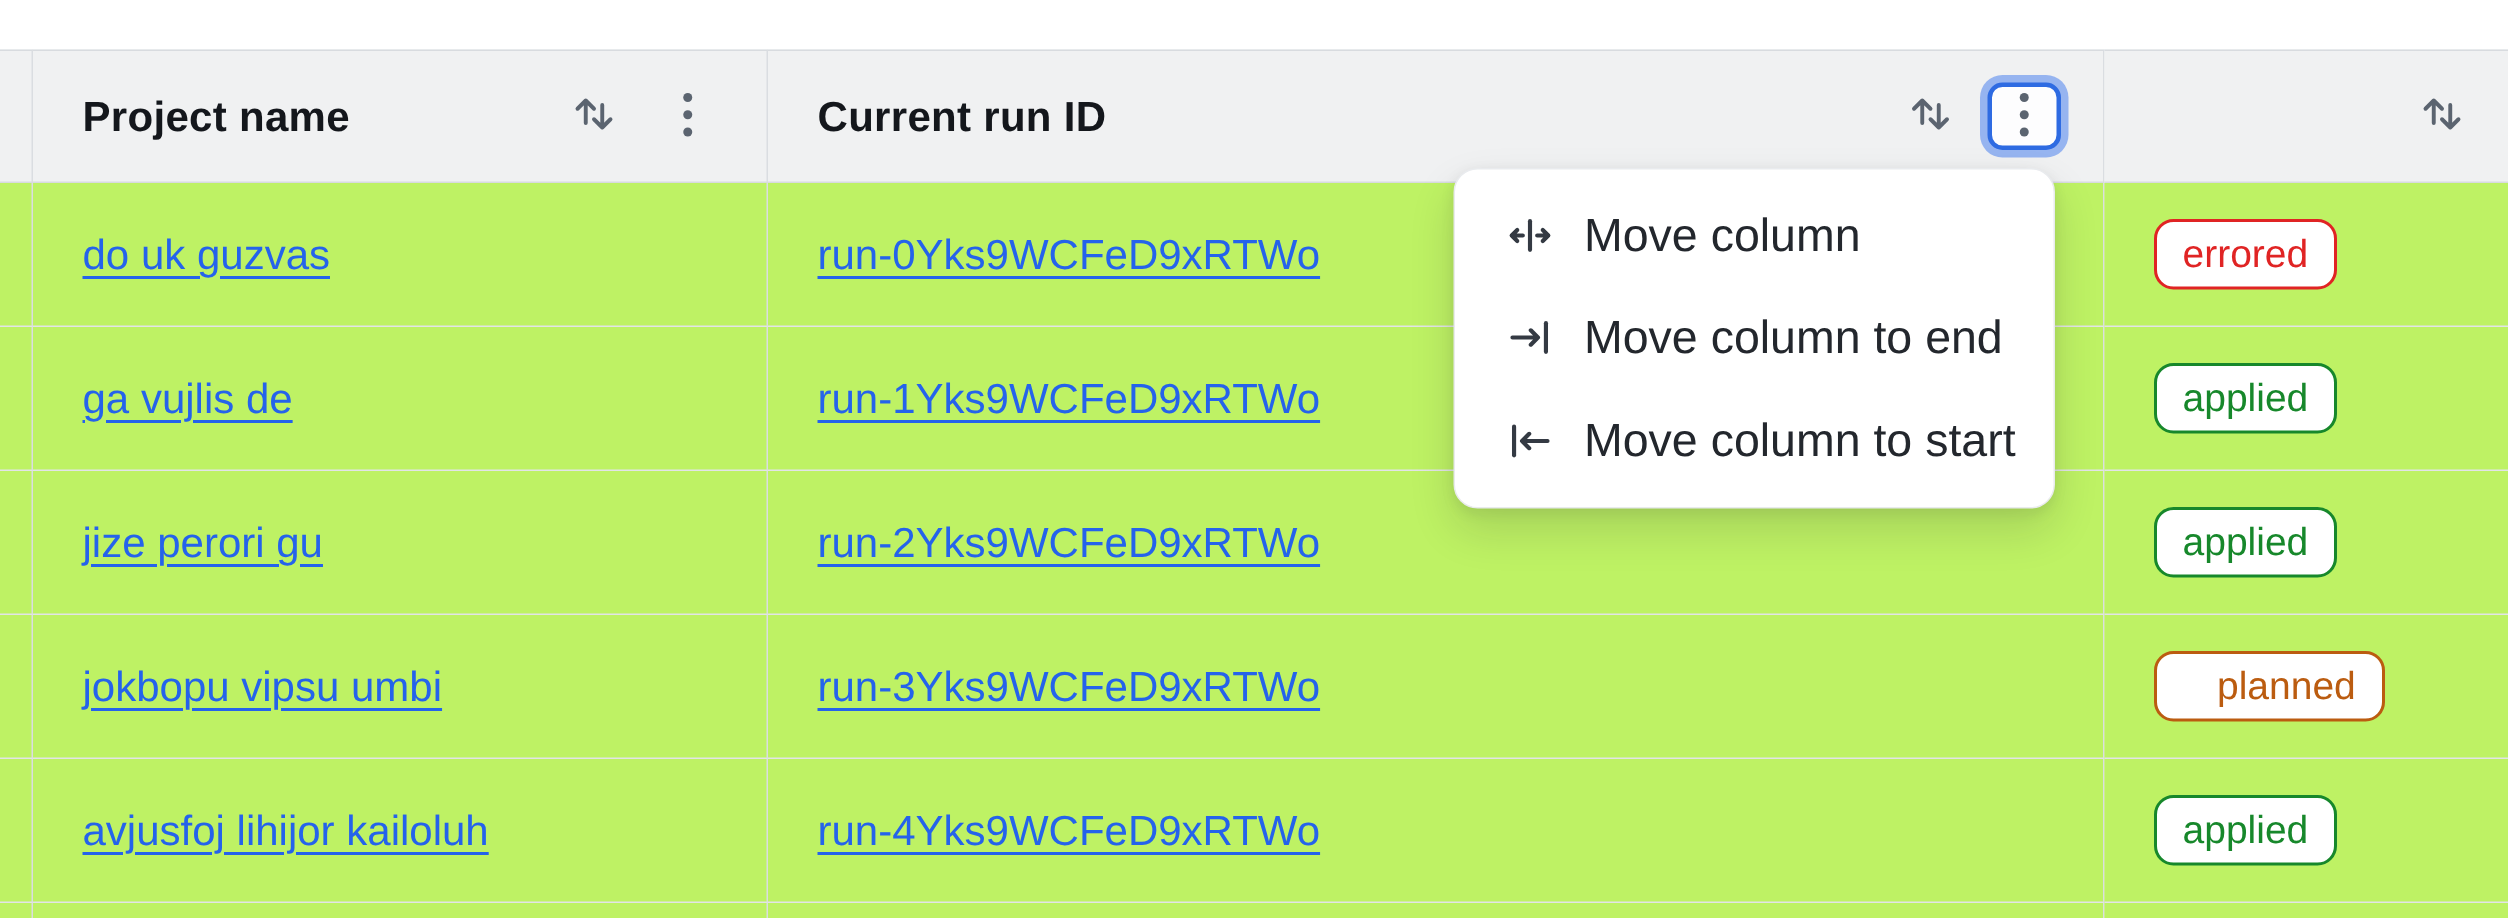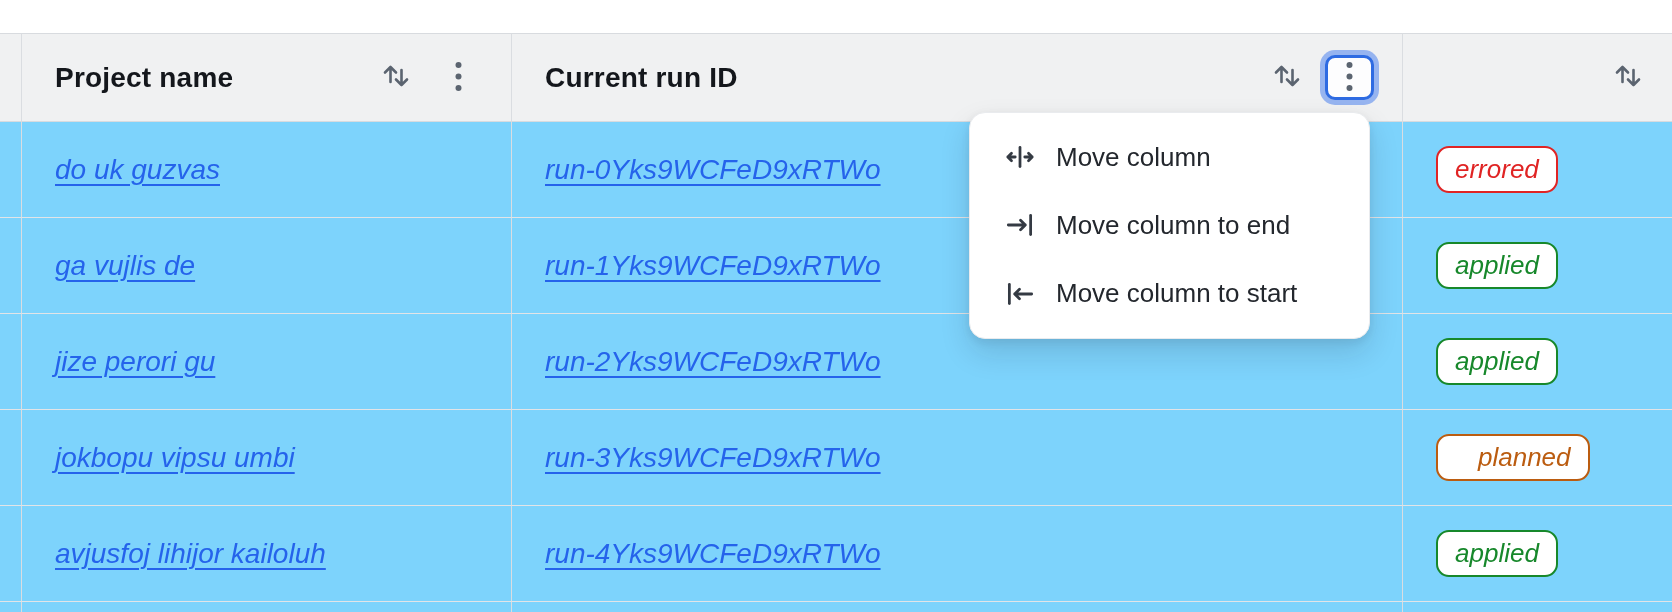--- a/index.html
+++ b/index.html
@@ -9,22 +9,22 @@
 
   
   .table { position: absolute; left: 0; top: 33px; width: 1672px;
     display: grid; grid-template-columns: 22px 490px 891px 269px; }
   .th {
     height: 89px; background: #f0f1f2;
     border-top: 1px solid #d8dbdf; border-bottom: 1px solid #d8dbdf;
     display: flex; align-items: center; padding: 0 28px 0 33px;
   }
   .td {
-    height: 96px; background: #7dd3fc; border-bottom: 1px solid #e2e4e7;
-    display: flex; align-items: center; padding: 0 20px 0 33px; font-style: italic;
+    height: 96px; background: #bef264; border-bottom: 1px solid #e2e4e7;
+    display: flex; align-items: center; padding: 0 20px 0 33px;
   }
   .td.partial { height: 10px; border-bottom: none; }
   .gutter { padding: 0; }
   .b-r { border-right: 1px solid #dadde1; }
 
   .th-label { font-size: 28px; font-weight: 700; color: #14171c; letter-spacing: 0.2px; }
   .sort-btn { margin-left: auto; display: flex; align-items: center; justify-content: center;
     background: none; border: none; cursor: pointer; padding: 0; }
   .kebab-btn { margin-left: 22px; width: 49px; height: 45px; border-radius: 10px;
     display: flex; align-items: center; justify-content: center;
@@ -47,21 +47,21 @@
   
   .menu {
     position: absolute; left: 969px; top: 112px; width: 401px; height: 227px;
     background: #ffffff; border: 1px solid #e9ebee; border-radius: 16px;
     box-shadow: 0 14px 30px rgba(20, 24, 33, 0.14), 0 3px 9px rgba(20, 24, 33, 0.08);
     display: flex; flex-direction: column; justify-content: center;
     padding: 10px 0; z-index: 10;
   }
   .menu-item { flex: 1; display: flex; align-items: center; gap: 19px;
     padding: 0 24px 0 33px; background: none; border: none; cursor: pointer;
-    font-family: "Liberation Sans", sans-serif; font-size: 26px; color: #23272d; text-align: left; }
+    font-family: "Liberation Sans", sans-serif; font-size: 31px; color: #23272d; text-align: left; }
   .menu-item .mi-icon { flex: 0 0 auto; display: flex; }
   .menu-item .mi-label { white-space: nowrap; }
 </style>
 </head>
 <body>
 
 <div class="page">
 
   <div class="table">
 

